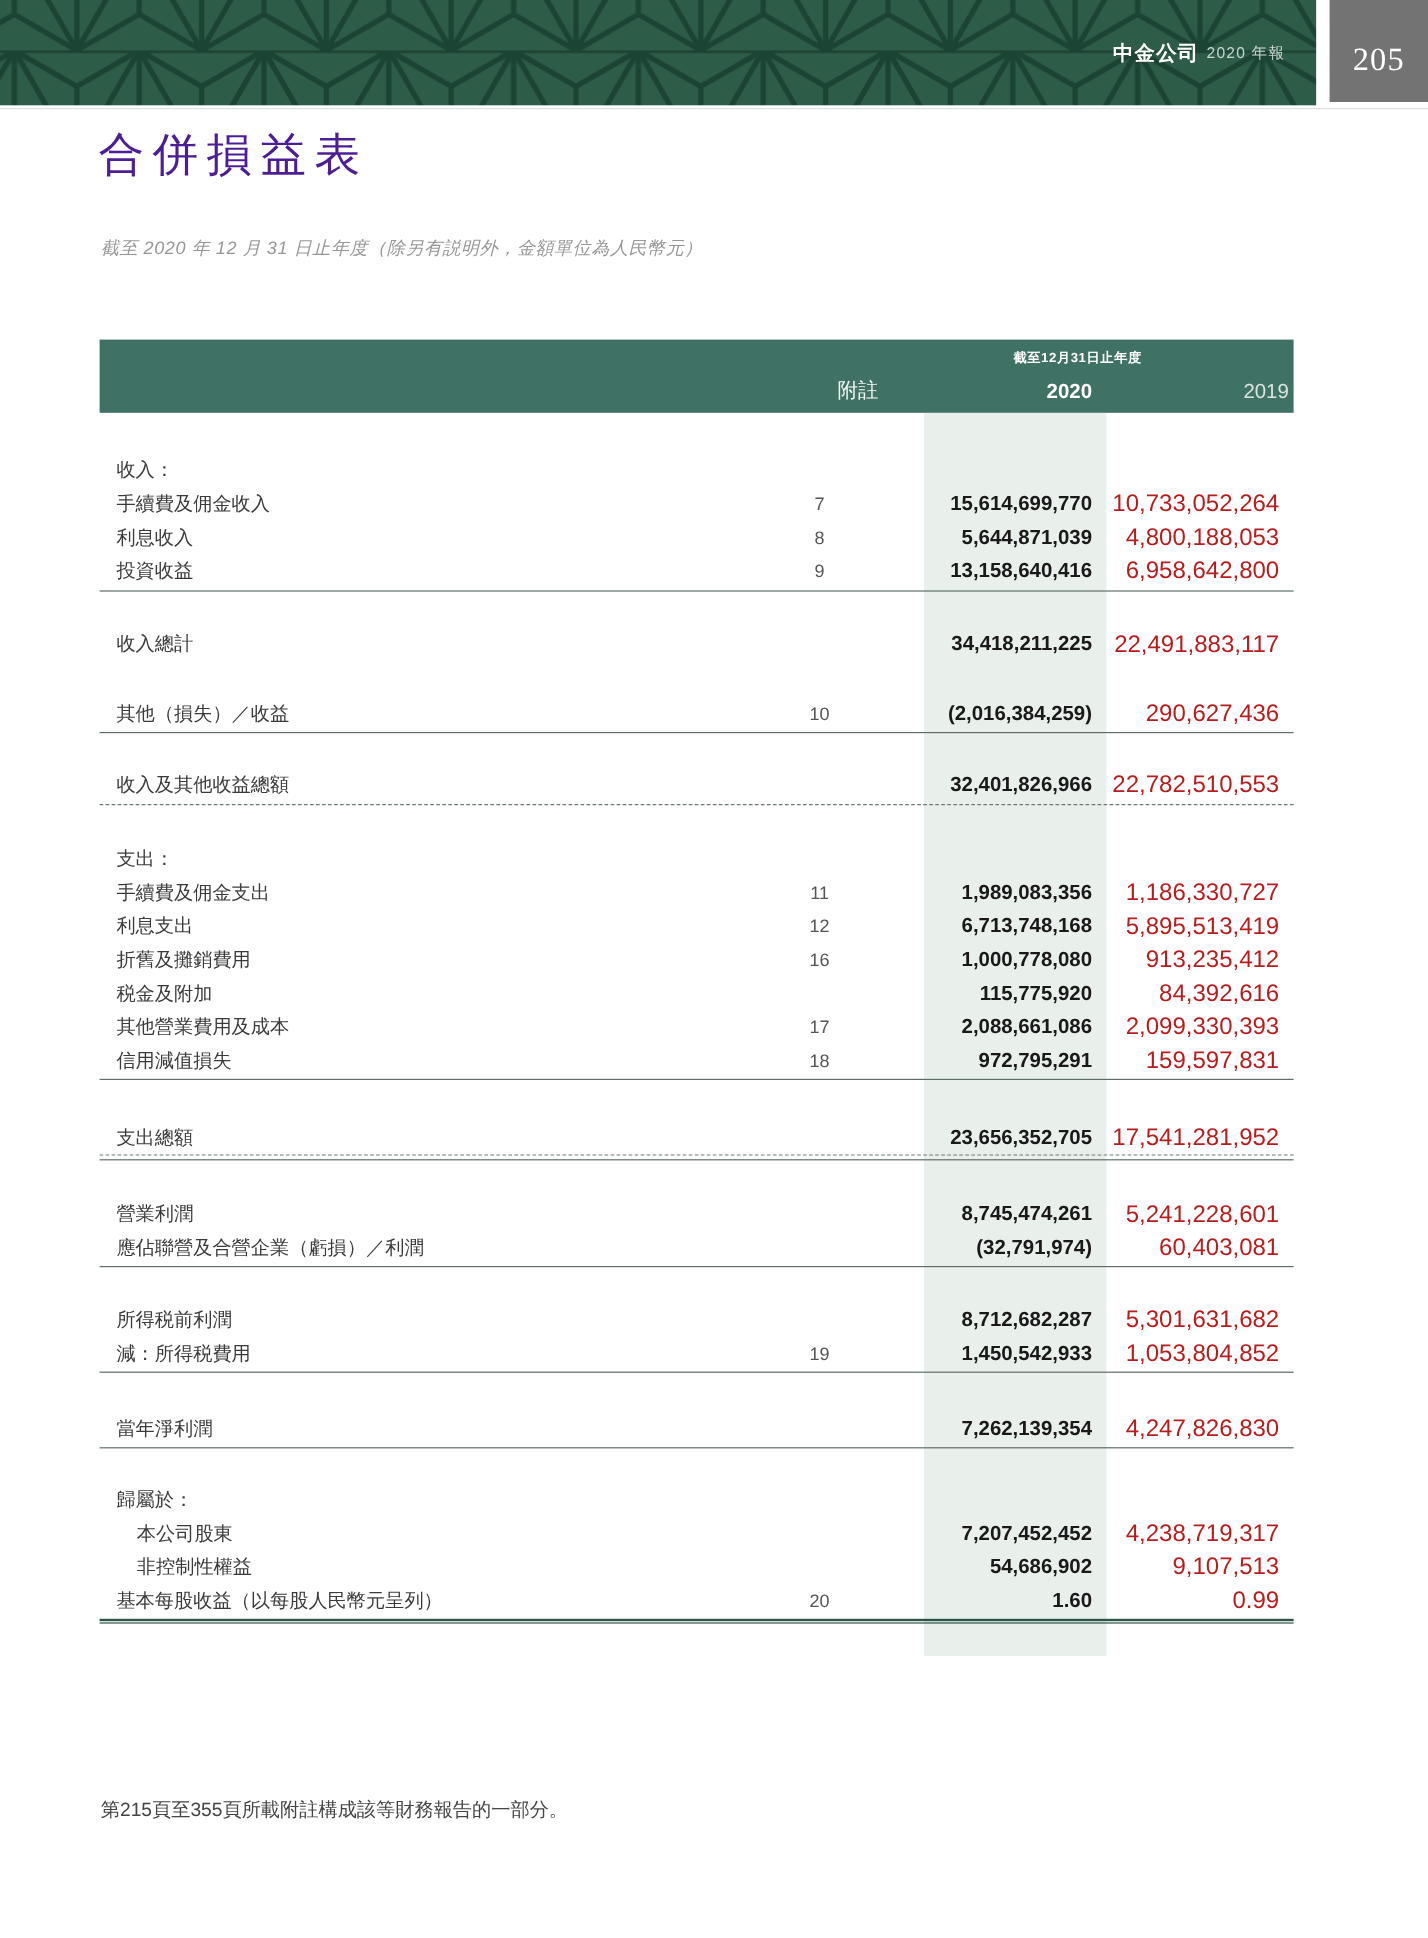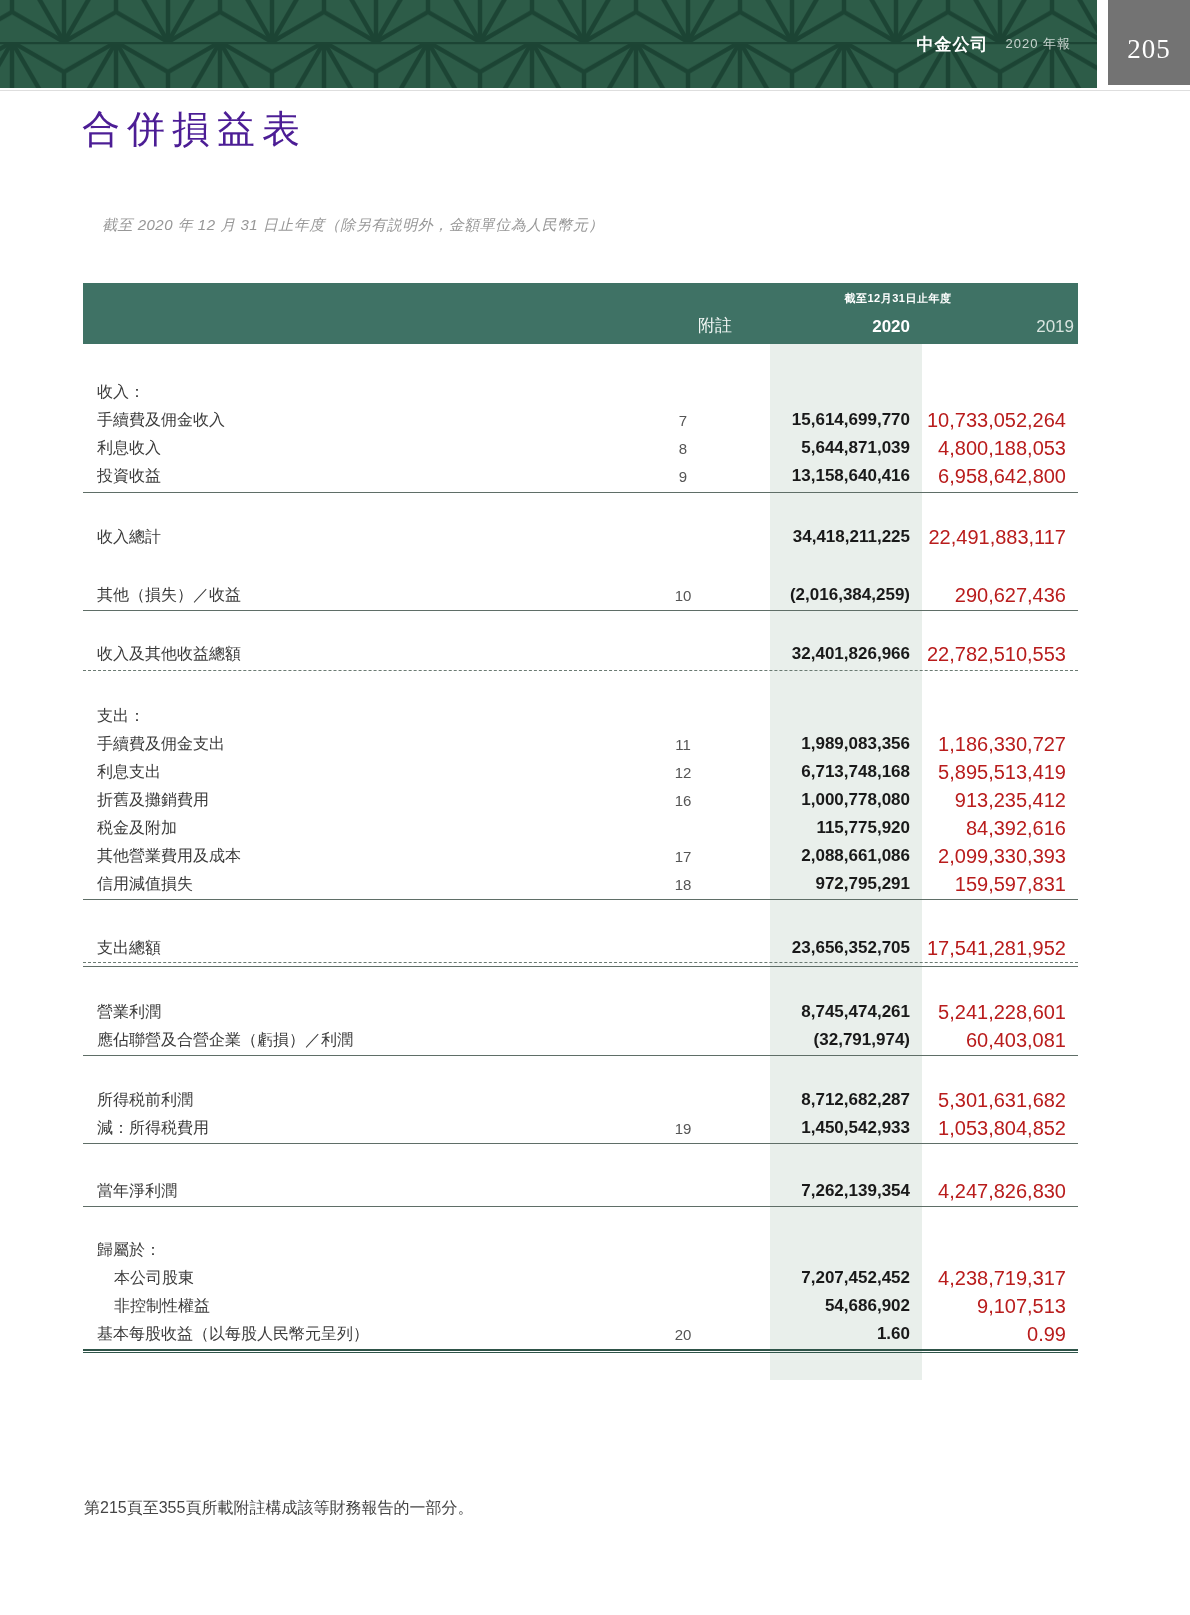--- a/index.html
+++ b/index.html
@@ -3,32 +3,32 @@
 <meta charset="utf-8">
 <style>
   html,body{margin:0;padding:0;background:#ffffff;}
   *{box-sizing:border-box;}
   .sheet{position:relative;width:1190px;height:1615px;background:#ffffff;overflow:hidden;
          font-family:"Liberation Sans", sans-serif;color:#3b3b3b;}
 
   
   .banner{position:absolute;left:0;top:0;width:1097px;height:88px;overflow:hidden;}
   .banner svg{position:absolute;left:0;top:0;}
-  .banner-text{position:absolute;right:26px;top:0;height:88px;display:flex;align-items:center;gap:17px;}
+  .banner-text{position:absolute;right:26px;top:0;height:88px;display:flex;align-items:center;gap:6px;}
   .brand{color:#ffffff;font-weight:bold;font-size:17px;letter-spacing:1px;}
   .edition{color:rgba(255,255,255,0.74);font-size:13px;letter-spacing:1px;}
   .page-badge{position:absolute;left:1108px;top:0;width:82px;height:85px;background:#737373;
               display:flex;align-items:center;justify-content:center;}
   .page-badge span{font-family:"Liberation Serif", serif;color:#ffffff;font-size:27px;letter-spacing:1px;padding-top:14px;}
   .banner-underline{position:absolute;left:0;top:90px;width:1190px;height:1px;background:#dedede;}
 
   
   .title{position:absolute;left:82px;top:104px;margin:0;font-family:"Liberation Serif", serif;
          font-weight:500;font-size:38px;color:#4c1d95;letter-spacing:7px;}
-  .subtitle{position:absolute;left:84px;top:198px;margin:18px;font-style:italic;
+  .subtitle{position:absolute;left:84px;top:198px;margin:0;font-style:italic;
             font-size:15px;color:#979797;letter-spacing:0.5px;}
 
   
   .table{position:absolute;left:83px;top:283px;width:995px;}
   .stripe{position:absolute;left:687px;top:61px;width:152px;height:1036px;background:#e9efeb;z-index:0;}
 
   .thead{position:relative;height:61px;background:#3f7265;z-index:1;color:#ffffff;}
   .thead-line1{position:absolute;left:665px;top:8px;width:300px;text-align:center;
                font-weight:bold;font-size:11px;letter-spacing:0.5px;}
   .thead-line2{position:absolute;left:0;bottom:7px;width:100%;display:flex;align-items:flex-end;font-size:17px;}

